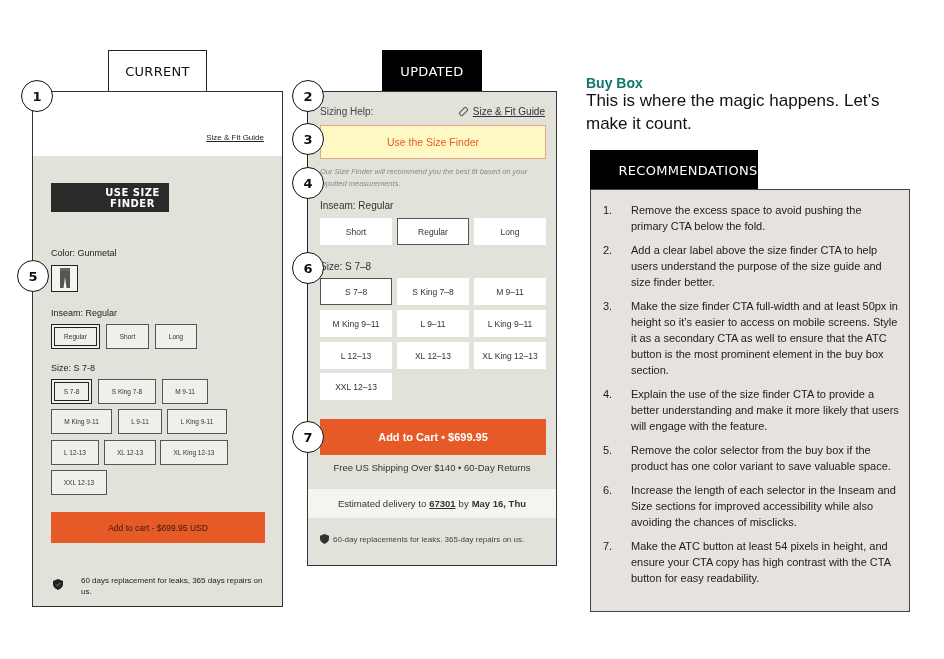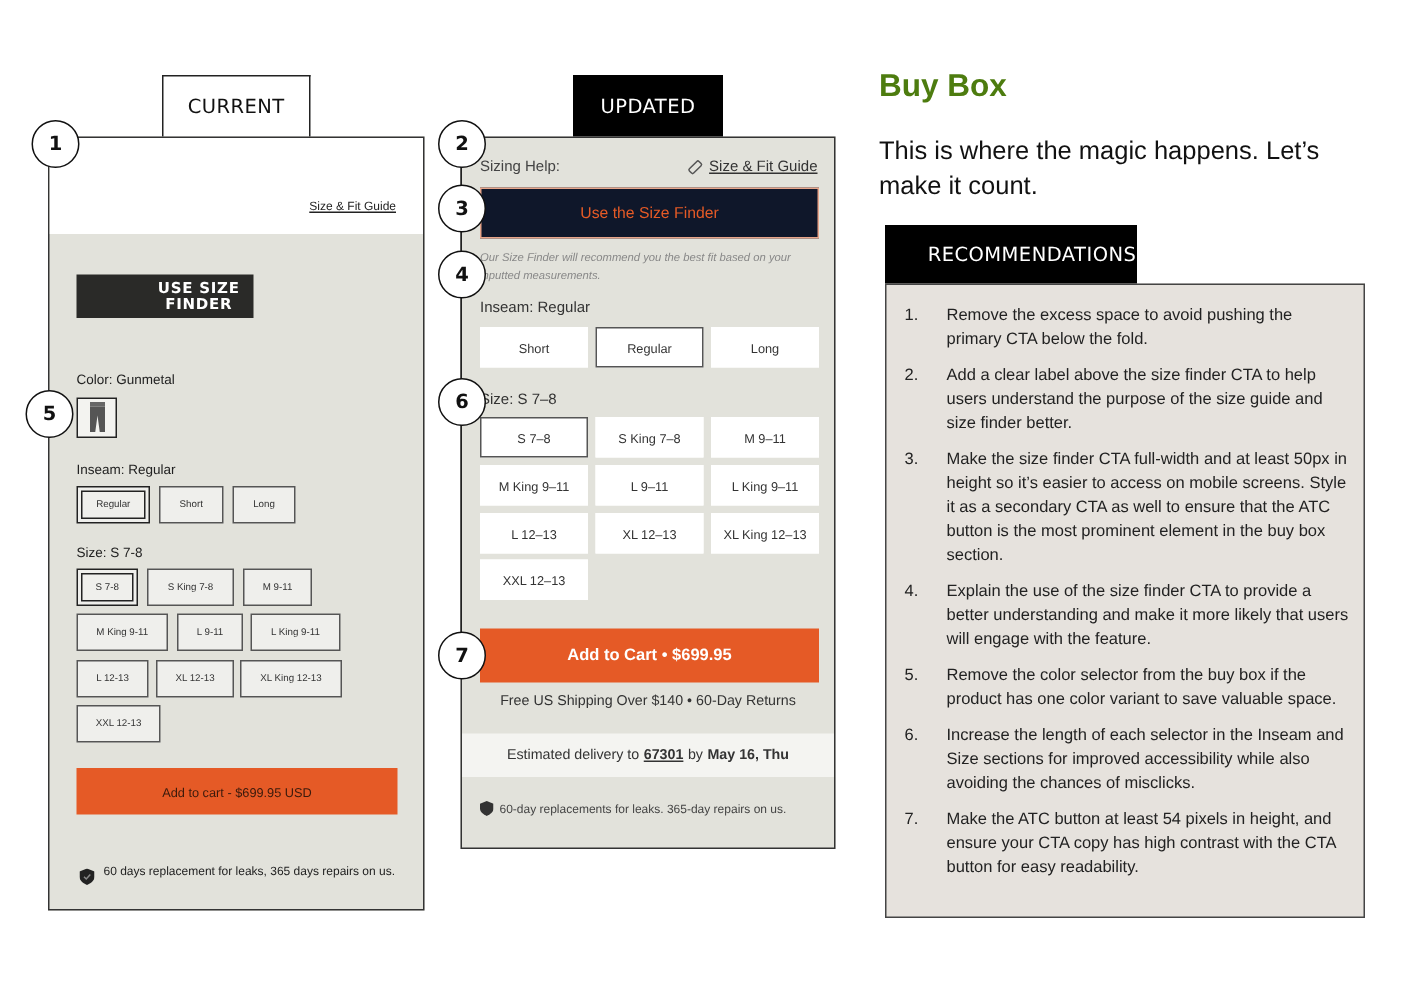--- a/index.html
+++ b/index.html
@@ -23,40 +23,40 @@
   
   .cur-top { position: absolute; left: 0; top: 0; width: 100%; height: 64px; background: #fff; }
   .cur-guide { position: absolute; right: 18px; top: 41px; font-size: 8px; text-decoration: underline; color: #222; }
   .cur-finder-btn { position: absolute; left: 18px; top: 91px; width: 118px; height: 29px; background: #2a2a28; color: #fff; font-family: "DejaVu Sans", sans-serif; font-size: 10px; font-weight: bold; letter-spacing: 0.5px; display: flex; align-items: center; justify-content: center; border: none; padding-left: 45px; }
   .cur-hint { position: absolute; left: 18px; top: 122px; width: 215px; font-size: 8.5px; font-style: italic; color: #555; line-height: 12px; }
   .cur-label { position: absolute; left: 18px; font-size: 9px; color: #222; }
   .cur-swatch { position: absolute; left: 18px; top: 173px; width: 27px; height: 27px; border: 1px solid #222; background: #f3f3f0; display: flex; align-items: center; justify-content: center; }
   .cur-opt { position: absolute; height: 25px; background: #efefec; border: 1px solid #555; font-size: 6.5px; color: #333; display: flex; align-items: center; justify-content: center; }
   .cur-opt.sel { outline: 1px solid #222; outline-offset: -4px; border: 1px solid #222; }
   .cur-atc { position: absolute; left: 18px; top: 420px; width: 214px; height: 31px; background: #e55a26; color: #3a1a0c; font-size: 8.5px; display: flex; align-items: center; justify-content: center; border: none; }
-  .cur-guar { position: absolute; left: 20px; top: 483px; width: 215px; font-size: 8px; color: #222; line-height: 11px; display: flex; gap: 6px; }
+  .cur-guar { position: absolute; left: 20px; top: 483px; width: 215px; font-size: 8px; color: #222; line-height: 11px; display: flex; gap: 18px; }
 
   
   .up-help { position: absolute; left: 12px; top: 14px; font-size: 10px; color: #444; }
   .up-guide { position: absolute; right: 11px; top: 14px; font-size: 10px; color: #333; display: flex; align-items: center; gap: 4px; }
   .up-guide span.t { text-decoration: underline; }
-  .up-finder { position: absolute; left: 12px; top: 33px; width: 226px; height: 34px; background: #0f172a; border: 1px solid #e8a58a; color: #e55a26; font-size: 10.5px; display: flex; align-items: center; justify-content: center; }
+  .up-finder { position: absolute; left: 12px; top: 33px; width: 226px; height: 34px; background: #fef9c3; border: 1px solid #e8a58a; color: #e55a26; font-size: 10.5px; display: flex; align-items: center; justify-content: center; }
   .up-hint { position: absolute; left: 12px; top: 74px; width: 232px; font-size: 7.5px; font-style: italic; color: #888; line-height: 12px; }
   .up-label { position: absolute; left: 12px; font-size: 10px; color: #333; }
   .up-opt { position: absolute; height: 27px; background: #fff; border: 1px solid #fff; font-size: 8.5px; color: #333; display: flex; align-items: center; justify-content: center; }
   .up-opt.sel { border: 1px solid #555; }
   .up-atc { position: absolute; left: 12px; top: 327px; width: 226px; height: 36px; background: #e55a26; color: #fff; font-size: 11px; font-weight: bold; display: flex; align-items: center; justify-content: center; border: none; }
   .up-ship { position: absolute; left: 0; width: 100%; top: 370px; text-align: center; font-size: 9.5px; color: #333; }
   .up-deliv { position: absolute; left: 0; top: 397px; width: 100%; height: 29px; background: #f4f4f1; font-size: 9.5px; color: #333; display: flex; align-items: center; justify-content: center; gap: 3px; }
   .up-deliv .zip { text-decoration: underline; font-weight: bold; }
   .up-deliv .date { font-weight: bold; }
   .up-guar { position: absolute; left: 12px; top: 442px; font-size: 8px; color: #444; display: flex; align-items: center; gap: 4px; }
 
   
-  .title { position: absolute; left: 586px; top: 46px; font-size: 21px; font-weight: bold; color: #4d7c0f; }
+  .title { position: absolute; left: 586px; top: 75px; font-size: 14px; font-weight: bold; color: #0f766e; }
   .subtitle { position: absolute; left: 586px; top: 89px; font-size: 17px; color: #111; line-height: 23px; width: 330px; }
   .reco-box { position: absolute; left: 590px; top: 189px; width: 320px; height: 423px; background: #e6e2dd; border: 1px solid #444; }
   .reco-list { position: absolute; left: 12px; top: 12px; width: 296px; list-style: none; }
   .reco-list li { display: flex; font-size: 11px; color: #222; line-height: 16px; margin-bottom: 8px; }
   .reco-list li .n { width: 28px; flex: none; }
 </style>
 </head>
 <body>
 
 <div class="tab tab-current">CURRENT</div>

